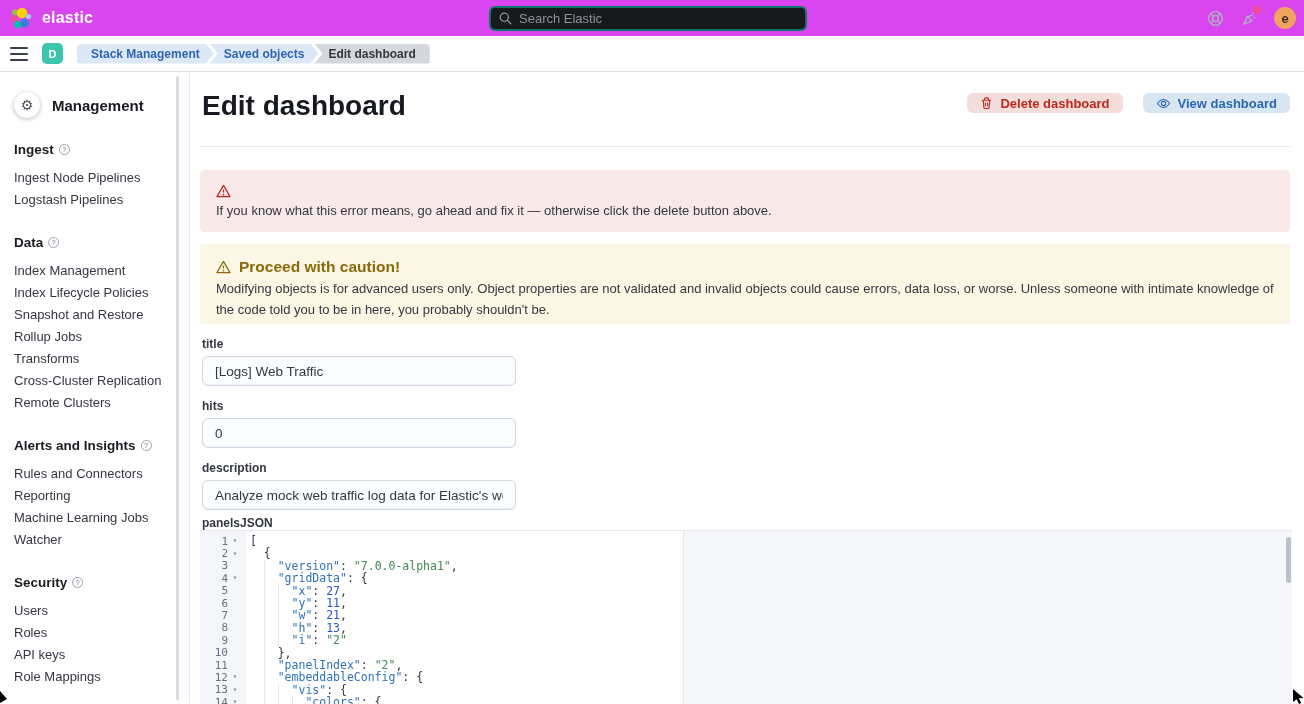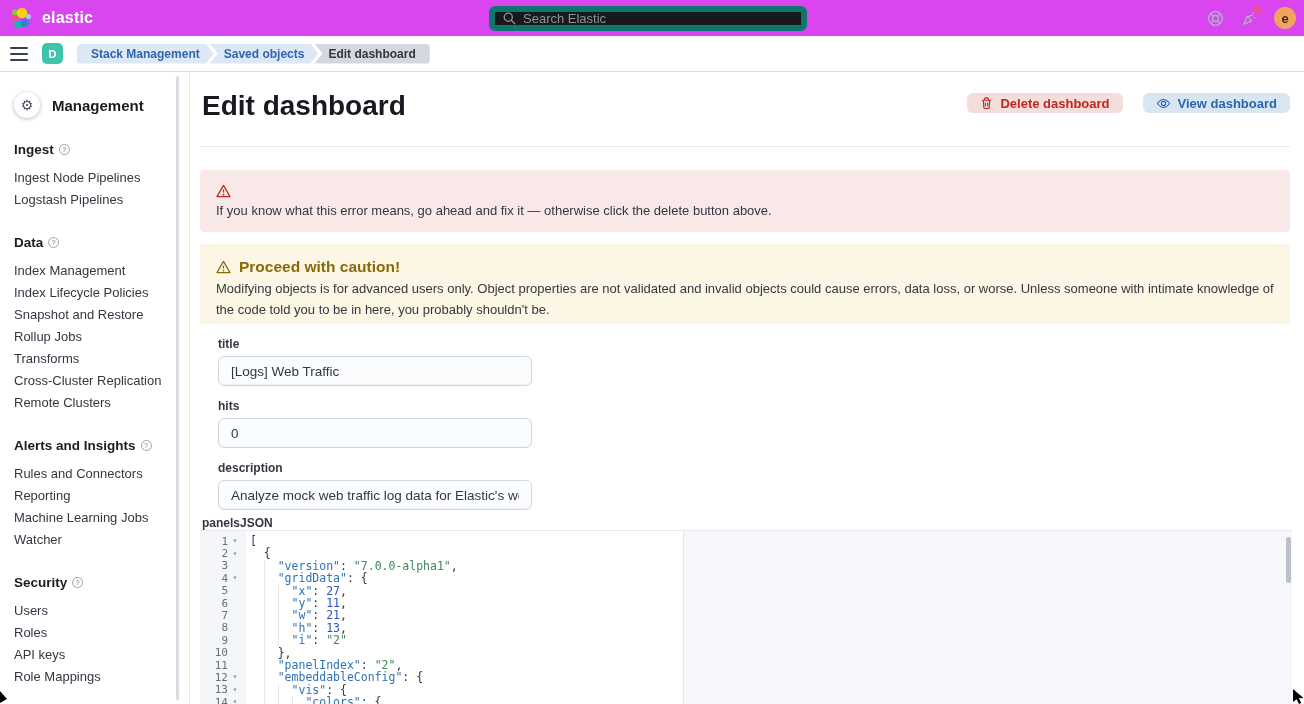--- a/index.html
+++ b/index.html
@@ -6,21 +6,21 @@
   html,body { width:1304px; height:704px; overflow:hidden; }
   body { font-family:"Liberation Sans", sans-serif; background:#fff; color:#343741; }
   #root { position:relative; width:1304px; height:704px; overflow:hidden; }
 
   
   .topbar { position:absolute; left:0; top:0; width:1304px; height:36px; background:#d946ef;
             display:flex; align-items:center; padding:0 10px; z-index:30; }
   .brand { display:flex; align-items:center; gap:8px; }
   .brand-name { color:#fff; font-size:16px; font-weight:600; letter-spacing:.2px; }
   .searchbox { position:absolute; left:489px; top:6px; width:318px; height:25px;
-               border:6px solid #0f766e; border-radius:6px; background:#17191d;
+               border:2px solid #0f766e; border-radius:6px; background:#17191d;
                display:flex; align-items:center; padding:0 8px; gap:7px; }
   .searchbox input { flex:1; background:transparent; border:none; outline:none;
                      color:#d4dae5; font-size:13px; font-family:"Liberation Sans",sans-serif; }
   .searchbox input::placeholder { color:#8e939c; }
   .top-right { position:absolute; right:8px; top:0; height:36px; display:flex; align-items:center; gap:16px; }
   .top-icon { position:relative; width:18px; height:18px; display:flex; align-items:center; justify-content:center; cursor:pointer; }
   .badge-dot { position:absolute; right:-3px; top:-3px; width:8px; height:8px; border-radius:50%; background:#f04e98; }
   .avatar { width:22px; height:22px; border-radius:50%; background:#f0a45f; color:#3a2d1a;
             font-size:13px; font-weight:700; display:flex; align-items:center; justify-content:center; }
 
@@ -68,21 +68,21 @@
   .divider { position:absolute; left:200px; top:146px; width:1090px; height:1px; background:#e9edf3; }
 
   .callout { position:absolute; left:200px; width:1090px; border-radius:4px; padding:14px 16px; }
   .callout.danger { top:170px; height:62px; background:#f8e9e8; }
   .callout.warning { top:244px; height:80px; background:#fcf6e4; }
   .co-title { display:flex; align-items:center; gap:8px; font-size:15.5px; font-weight:600; }
   .callout.danger .co-title { color:#bd271e; }
   .callout.warning .co-title { color:#8a6a0b; }
   .co-body { margin-top:2px; font-size:13px; color:#343741; line-height:21px; }
 
-  .form-area { position:absolute; left:218px; top:337px; width:330px; }
+  .form-area { position:absolute; left:202px; top:337px; width:330px; }
   .f-label { font-size:12px; font-weight:700; color:#343741; margin-bottom:5px; }
   .field { margin-bottom:13px; }
   .f-input { width:314px; height:30px; background:#fbfcfd; border:1px solid #d0d7e2; border-radius:6px;
              padding:0 12px; font-size:13.5px; color:#343741; font-family:"Liberation Sans",sans-serif; outline:none;
              box-shadow:inset 0 -1px 1px rgba(152,162,179,.12); }
   .editor-label { position:absolute; left:202px; top:516px; font-size:12px; font-weight:700; color:#343741; }
 
   
   .editor { position:absolute; left:200px; top:530px; width:1092px; height:174px; background:#fff;
             border-top:1px solid #e7eaf0; font-family:"DejaVu Sans Mono",monospace; font-size:11.5px; overflow:hidden; }

